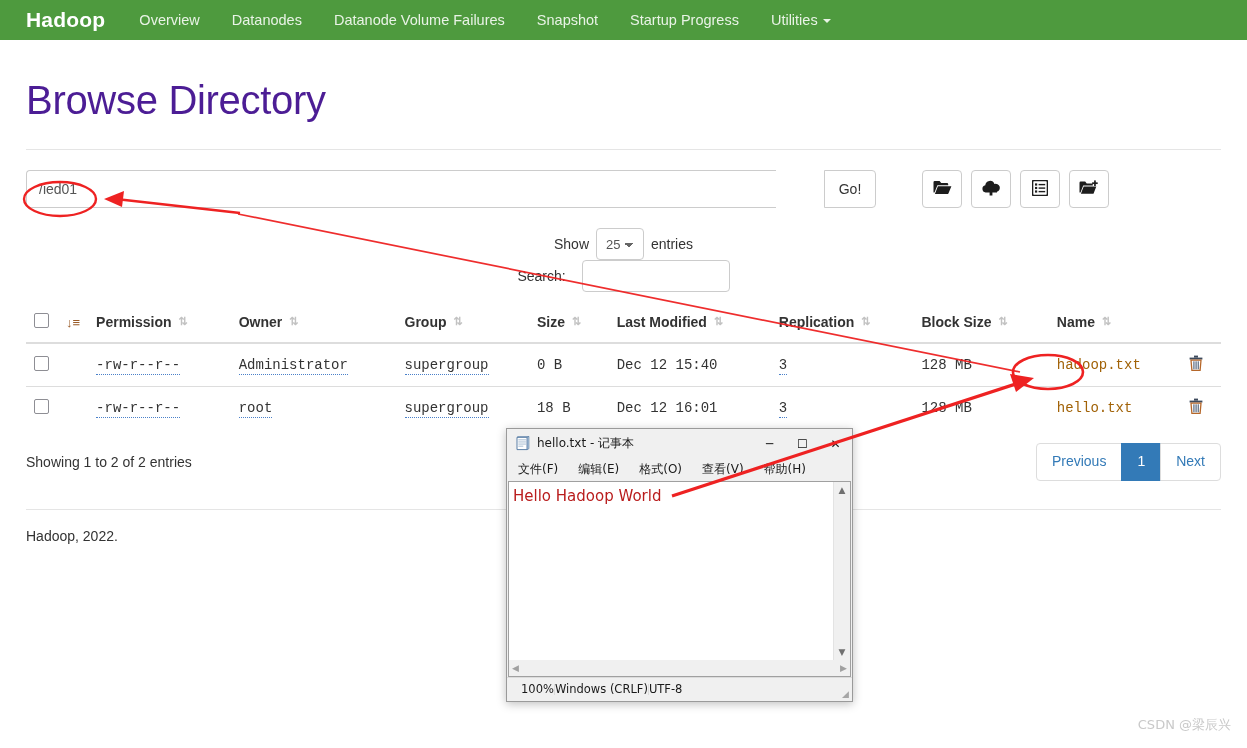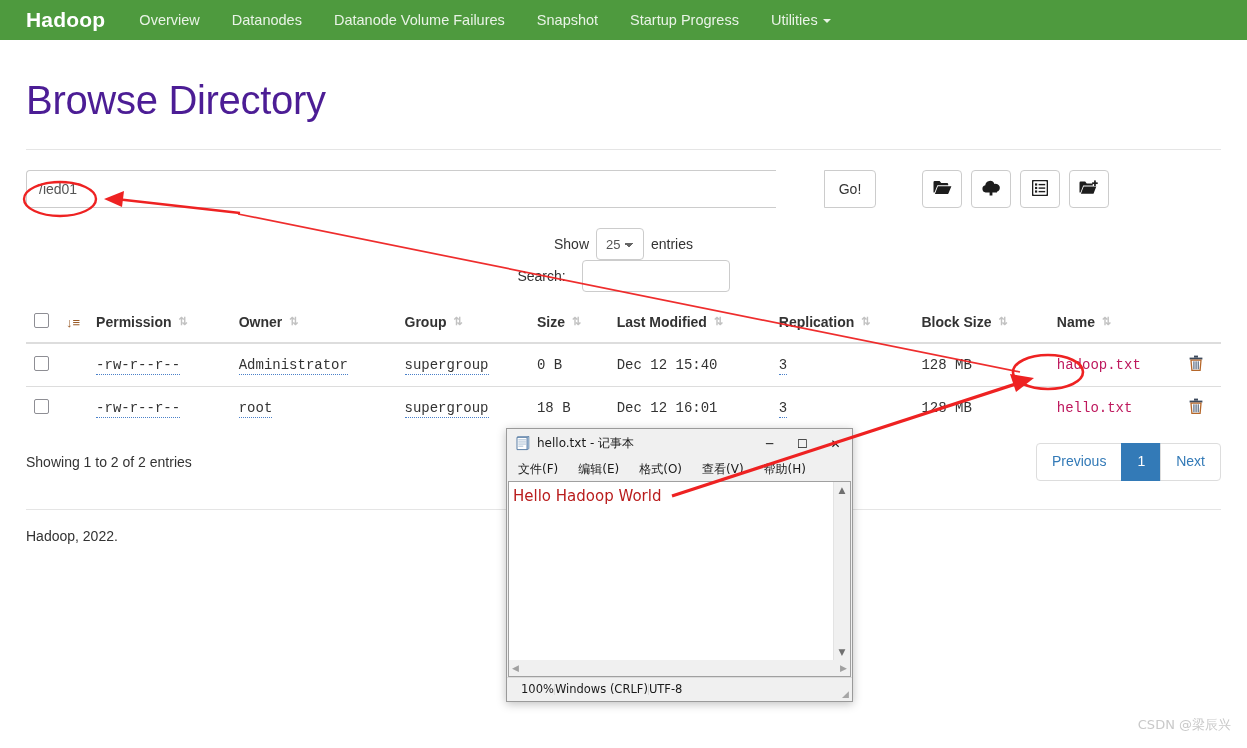--- a/index.html
+++ b/index.html
@@ -188,21 +188,21 @@
   }
   .cb {
     width:15px; height:15px;
     border:1px solid #8e8e94;
     border-radius:2px;
     background:#fff;
     display:inline-block;
     cursor:pointer;
   }
   .dotted { border-bottom:1px dotted #4a80c9; padding-bottom:1px; }
-  .flink { color:#be185d; text-decoration:none; cursor:pointer; }
+  .flink { color:#a16207; text-decoration:none; cursor:pointer; }
   .trash { cursor:pointer; display:inline-block; }
   .th-pm-icon { color:#9a5c2a; font-size:13px; }
 
   
   .tfooter {
     display:flex;
     justify-content:space-between;
     align-items:center;
     margin-top:14px;
   }

